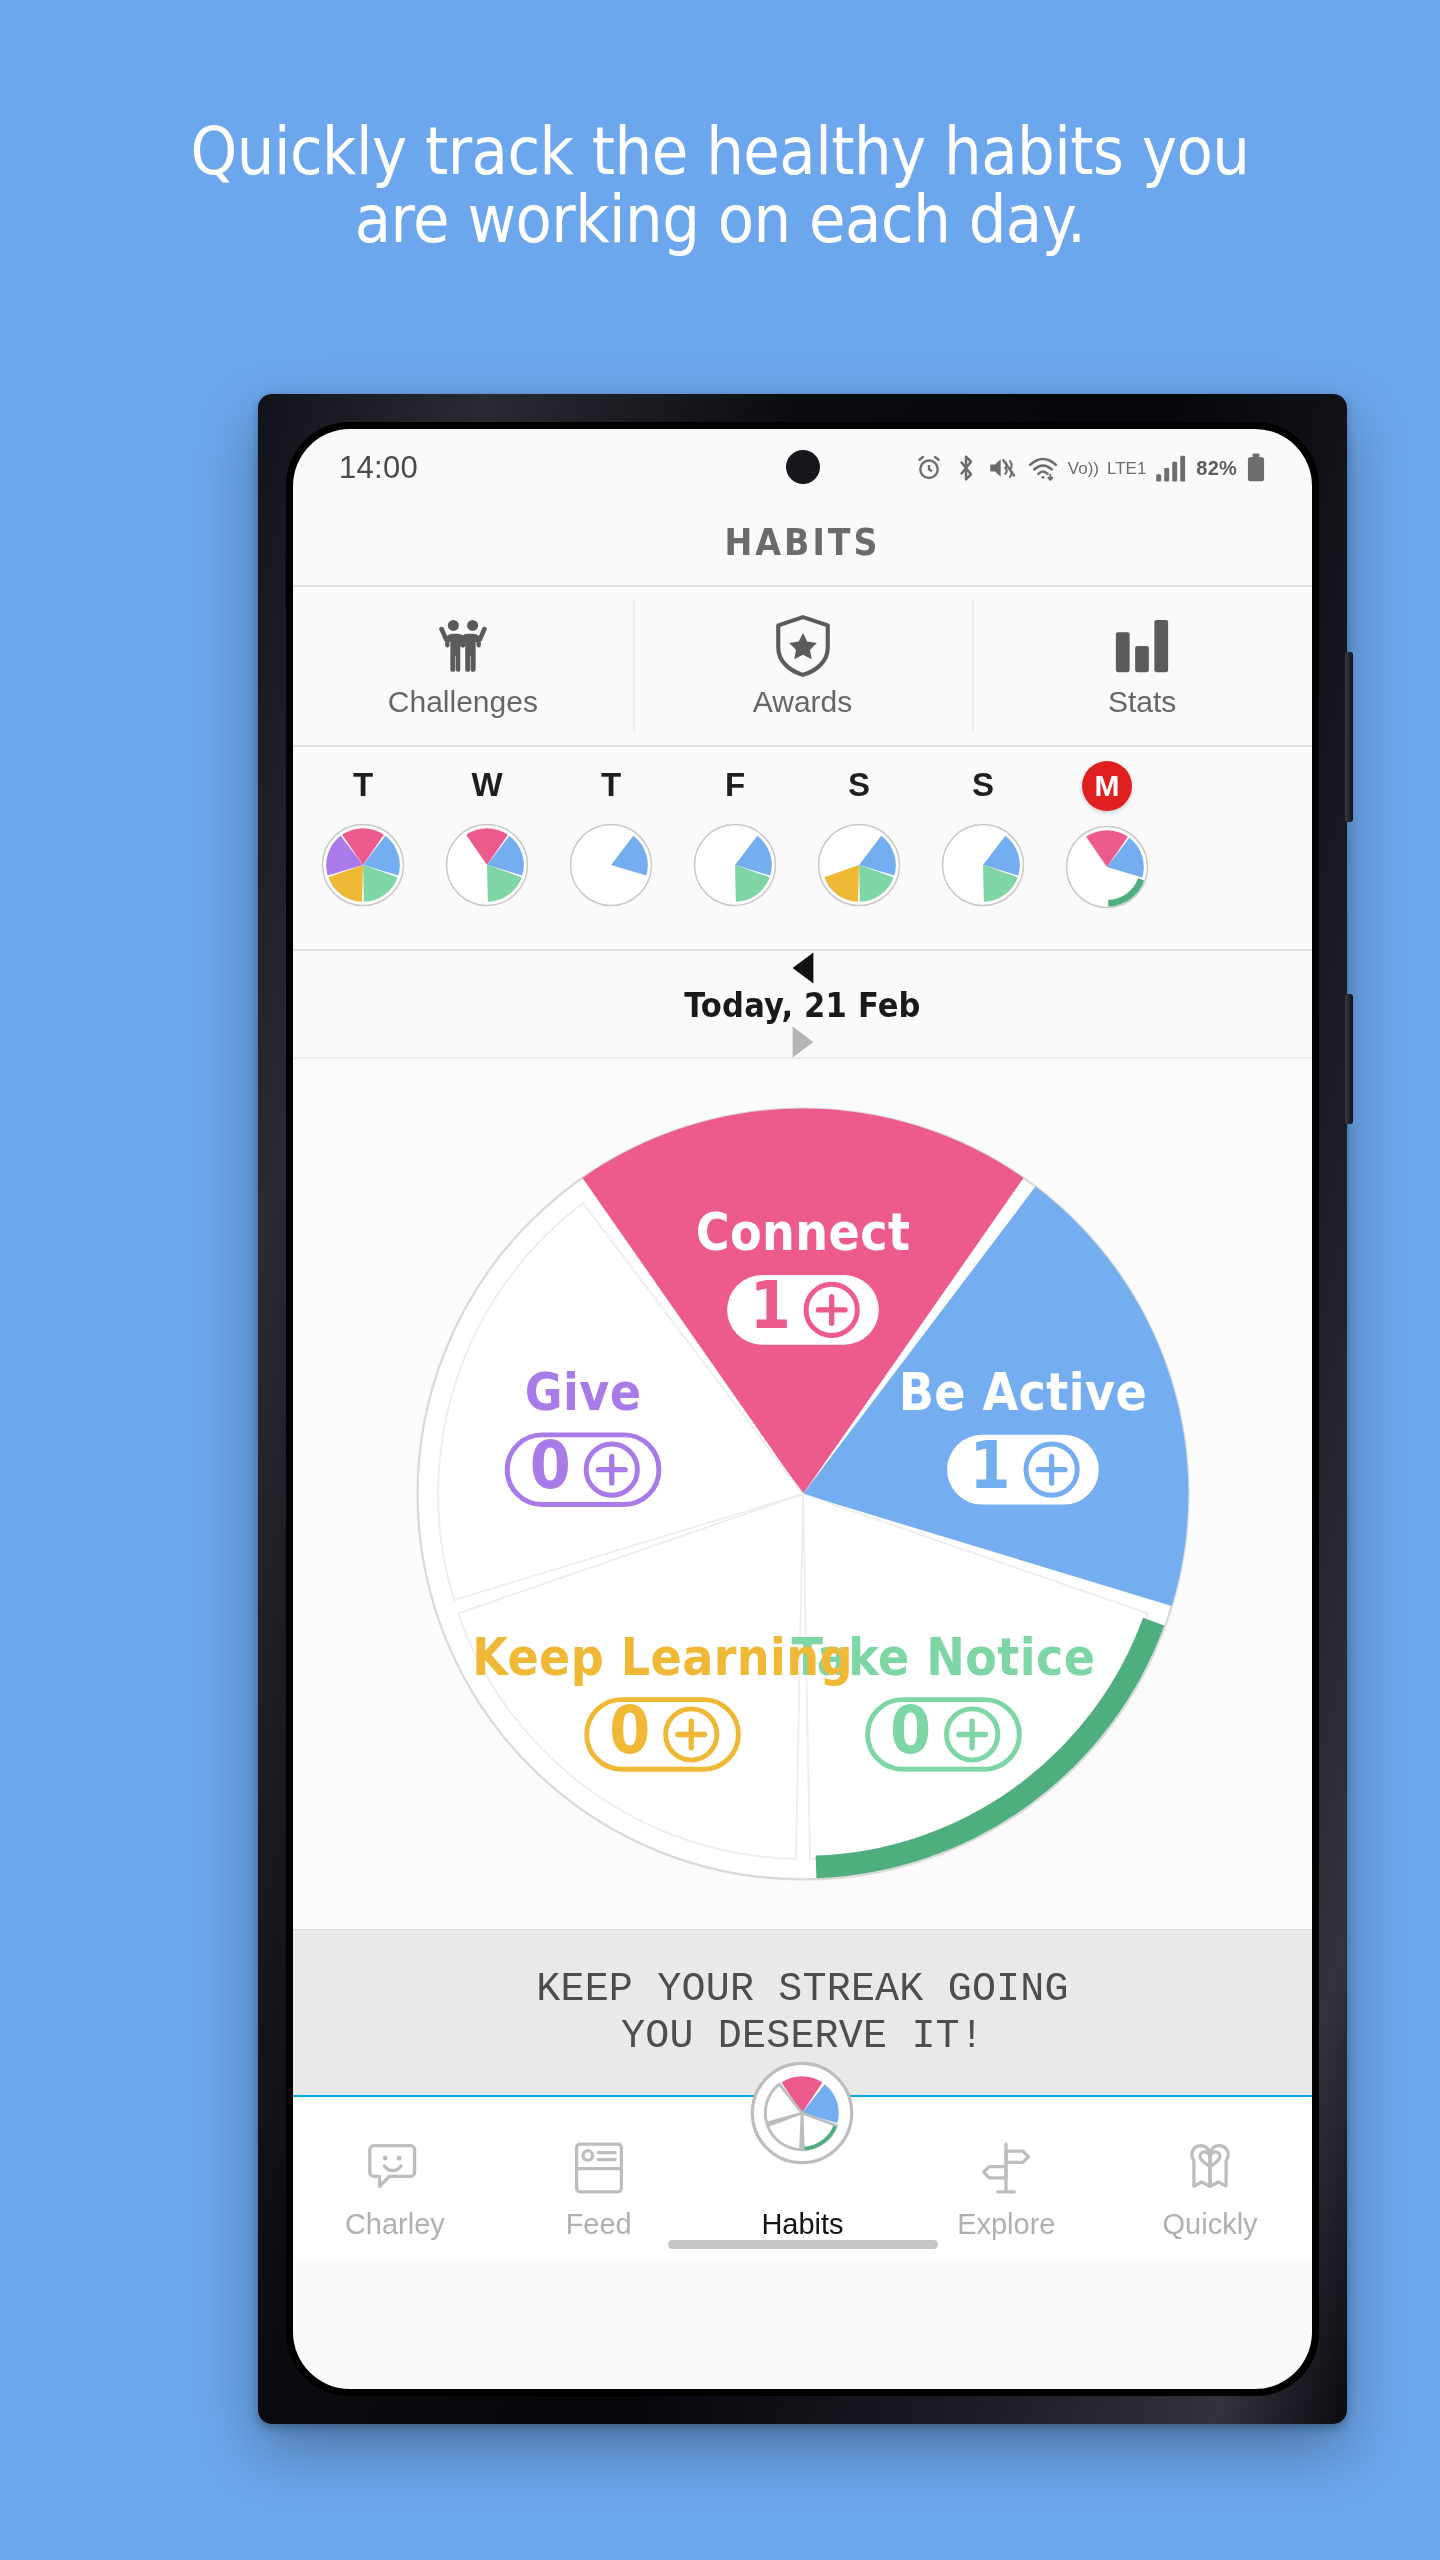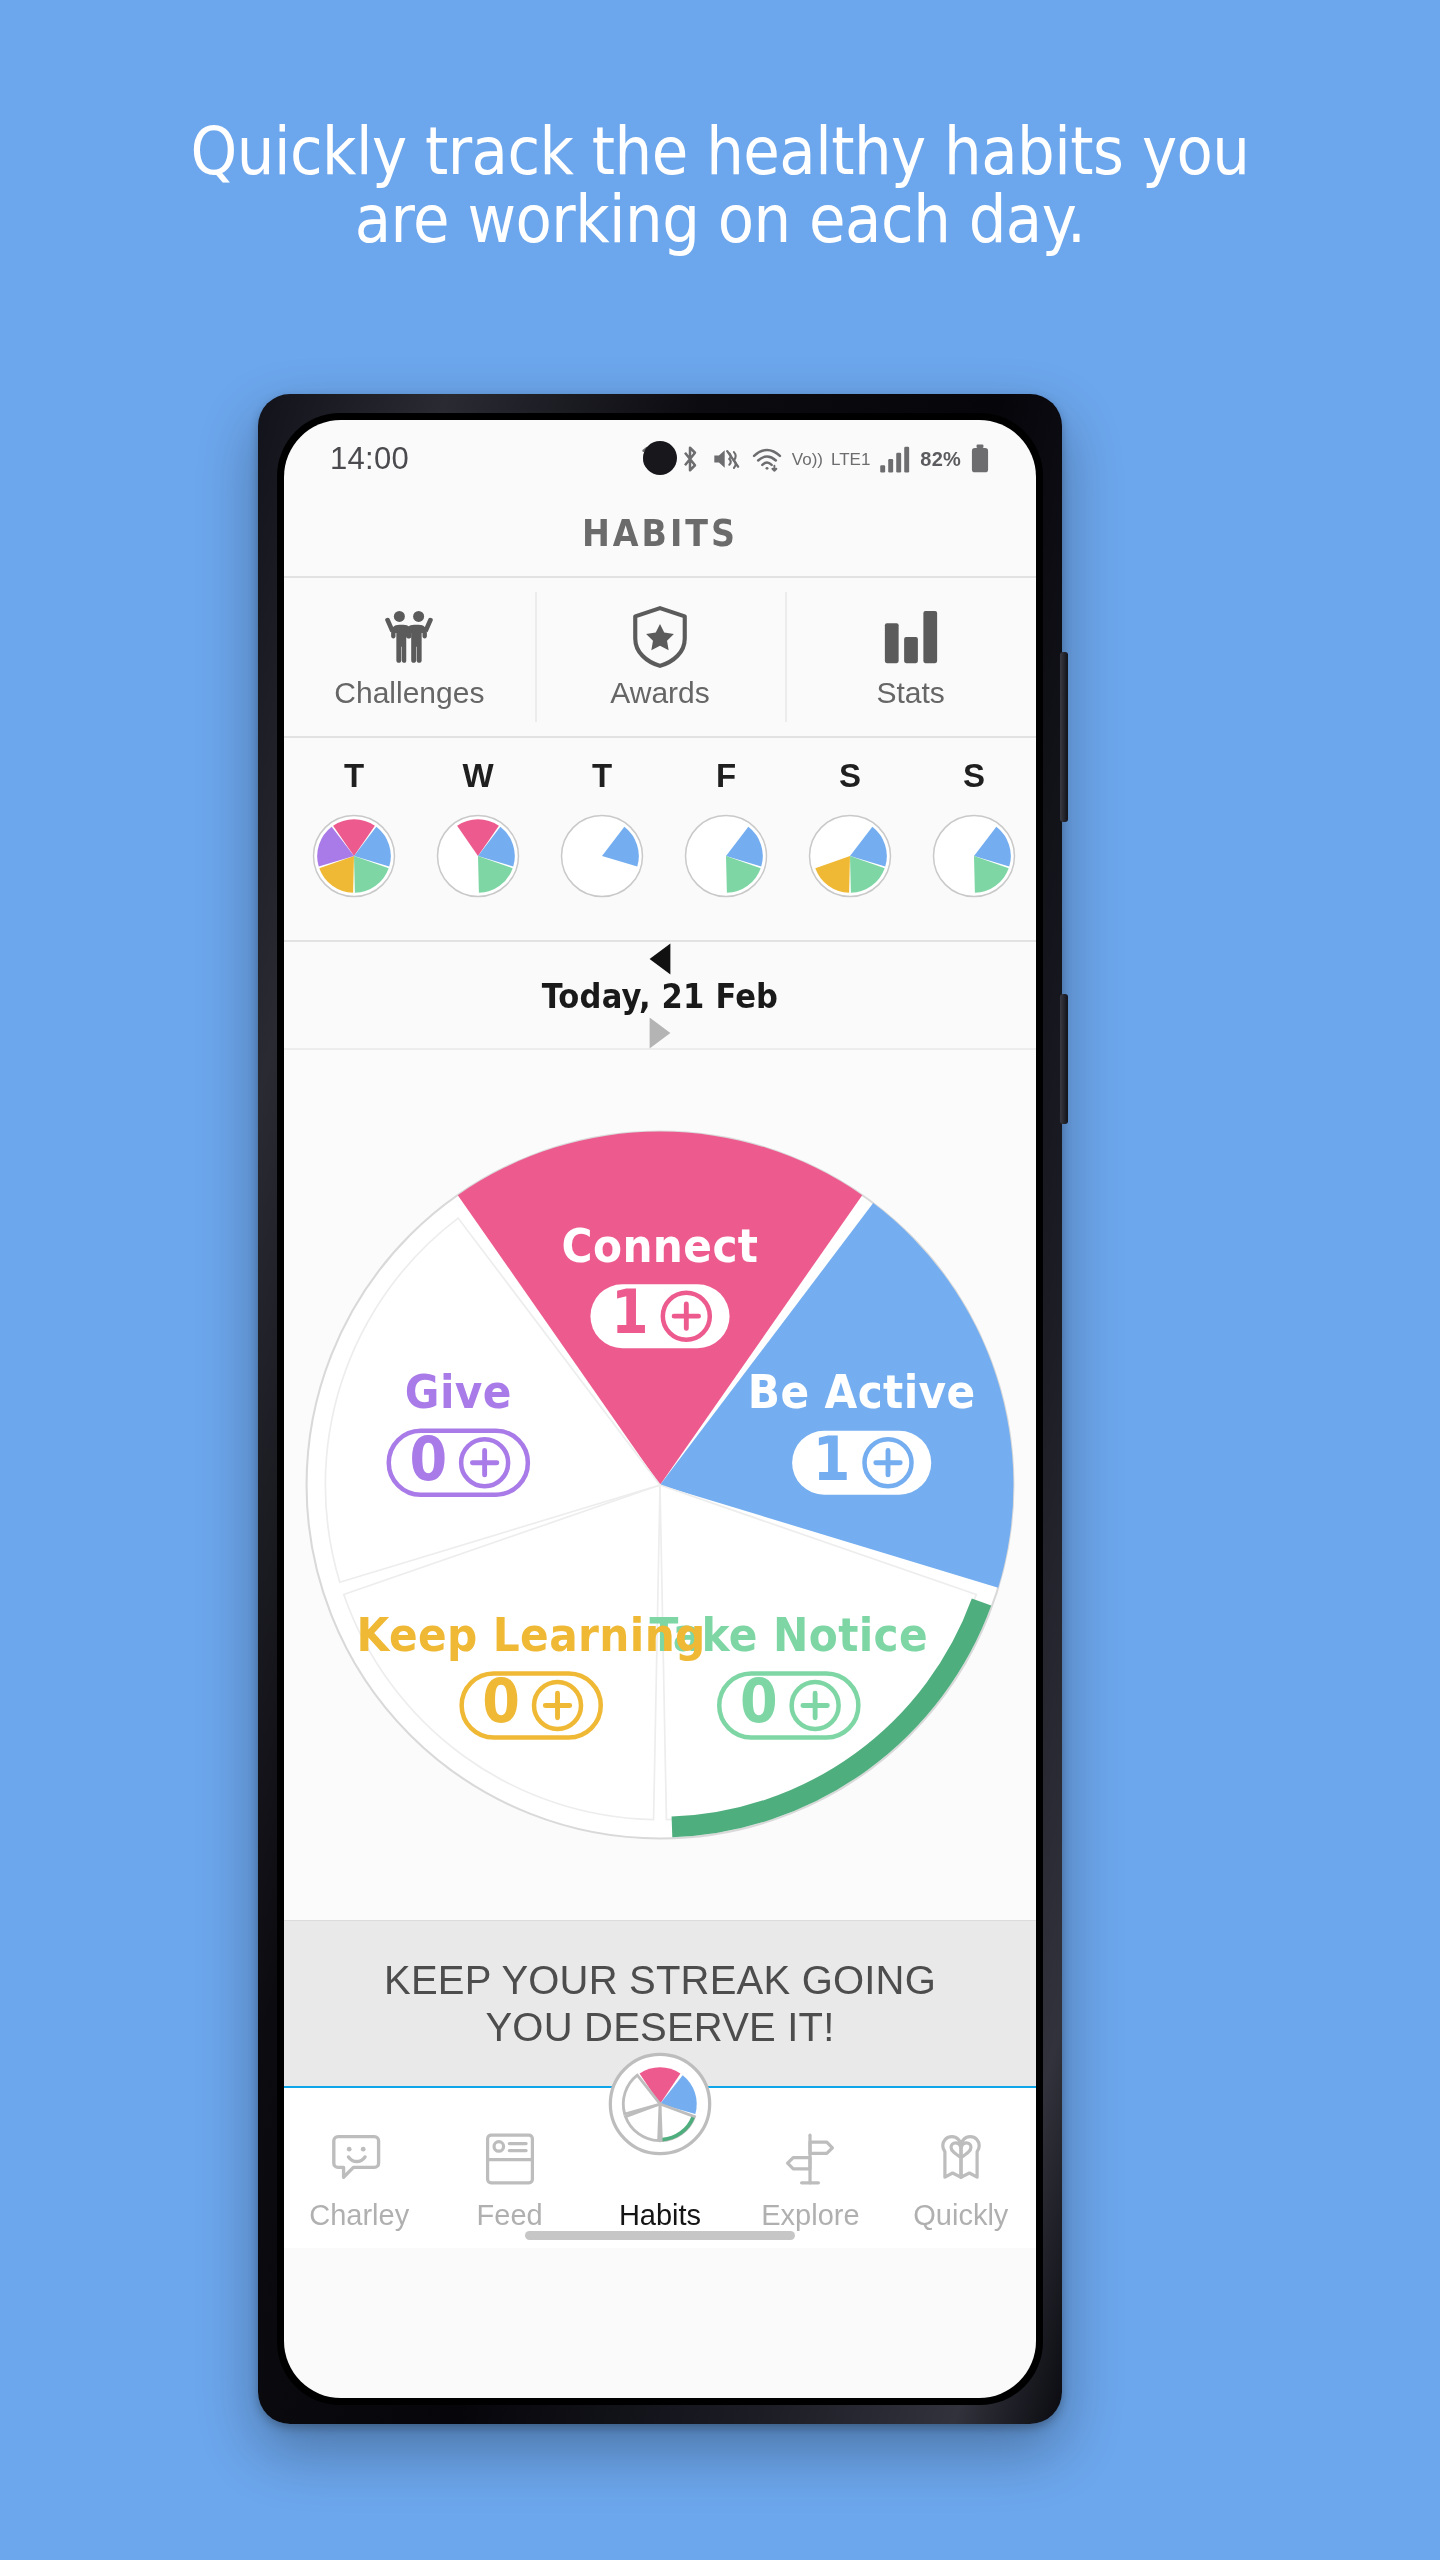--- a/index.html
+++ b/index.html
@@ -27,25 +27,25 @@
     font-weight: 400;
     line-height: 1.03;
     letter-spacing: -0.5px;
   }
   .headline .l2 { display:block; }
 
   
   .phone {
     position: absolute;
     left: 258px; top: 394px;
-    width: 804px; height: 2030px;
-    border-radius: 32px;
+    width: 1089px; height: 2030px;
+    border-radius: 14px;
     background: linear-gradient(105deg,#12121a 0%, #2a2a33 14%, #0b0b10 33%, #05050a 55%, #1d1d26 78%, #32323c 92%, #0a0a10 100%);
     box-shadow: 0 26px 60px rgba(0,0,0,0.30), 0 4px 10px rgba(0,0,0,0.25);
-    padding: 19px;
+    padding: 28px;
   }
   .phone-inner-ring {
     width: 100%; height: 100%;
     border-radius: 63px;
     background: #000;
     padding: 7px;
   }
   .screen {
     position: relative;
     width: 100%; height: 100%;
@@ -200,21 +200,21 @@
     background: #E9E9E9;
     display: flex; flex-direction: column;
     align-items: center; justify-content: center;
     gap: 2px;
     border-top: 1px solid #dcdcdc;
   }
   .streak div {
     font-size: 40px;
     color: #4d4d4d;
     letter-spacing: .2px;
-    font-family: Liberation Sans, sans-serif;
+    font-family: Liberation Mono, monospace;
   }
 
   
   .bottomnav {
     position: relative;
     height: 162px;
     background: #FFFFFF;
     border-top: 2px solid #0ea5e9;
     display: flex;
     align-items: flex-end;

